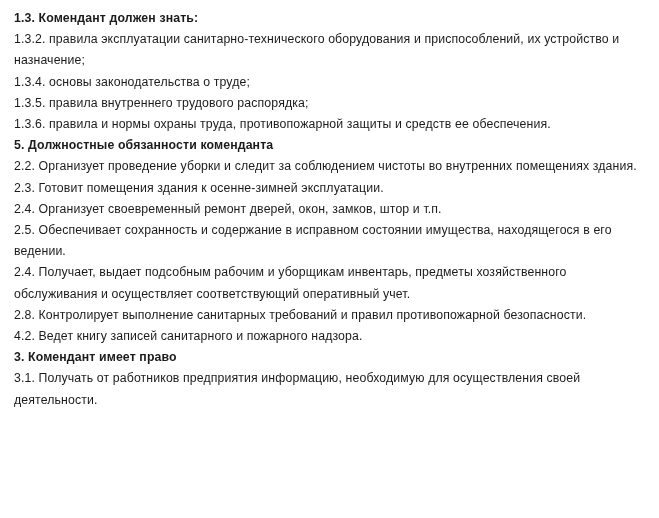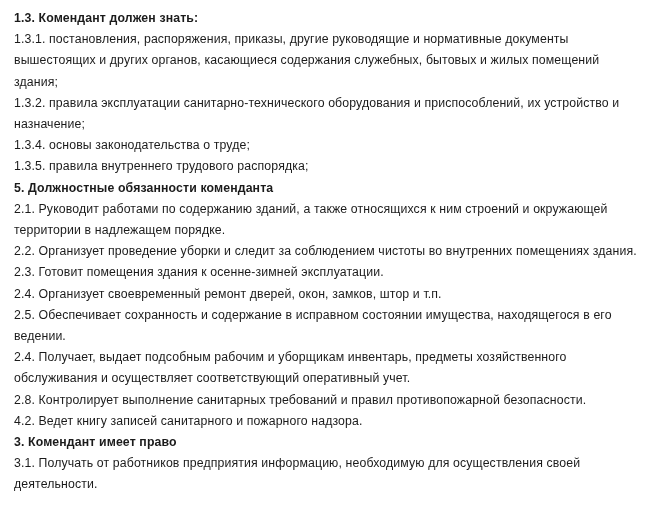--- a/index.html
+++ b/index.html
@@ -31,26 +31,25 @@
   }
   .para.bold {
     font-weight: bold;
   }
 </style>
 </head>
 <body>
 
 <div class="doc">
   <p class="para bold">1.3. Комендант должен знать:</p>
-  <p class="para">1.3.1. постановления, распоряжения, приказы, другие руководящие и нормативные документы вышестоящих и других органов, касающиеся содержания служебных, бытовых и жилых помещений здания;</p>
   <p class="para">1.3.2. правила эксплуатации санитарно-технического оборудования и приспособлений, их устройство и назначение;</p>
   <p class="para">1.3.4. основы законодательства о труде;</p>
   <p class="para">1.3.5. правила внутреннего трудового распорядка;</p>
+  <p class="para">1.3.6. правила и нормы охраны труда, противопожарной защиты и средств ее обеспечения.</p>
   <p class="para bold">5. Должностные обязанности коменданта</p>
-  <p class="para">2.1. Руководит работами по содержанию зданий, а также относящихся к ним строений и окружающей территории в надлежащем порядке.</p>
   <p class="para">2.2. Организует проведение уборки и следит за соблюдением чистоты во внутренних помещениях здания.</p>
   <p class="para">2.3. Готовит помещения здания к осенне-зимней эксплуатации.</p>
   <p class="para">2.4. Организует своевременный ремонт дверей, окон, замков, штор и т.п.</p>
   <p class="para">2.5. Обеспечивает сохранность и содержание в исправном состоянии имущества, находящегося в его ведении.</p>
   <p class="para">2.4. Получает, выдает подсобным рабочим и уборщикам инвентарь, предметы хозяйственного обслуживания и осуществляет соответствующий оперативный учет.</p>
   <p class="para">2.8. Контролирует выполнение санитарных требований и правил противопожарной безопасности.</p>
   <p class="para">4.2. Ведет книгу записей санитарного и пожарного надзора.</p>
   <p class="para bold">3. Комендант имеет право</p>
   <p class="para">3.1. Получать от работников предприятия информацию, необходимую для осуществления своей деятельности.</p>
 </div>

